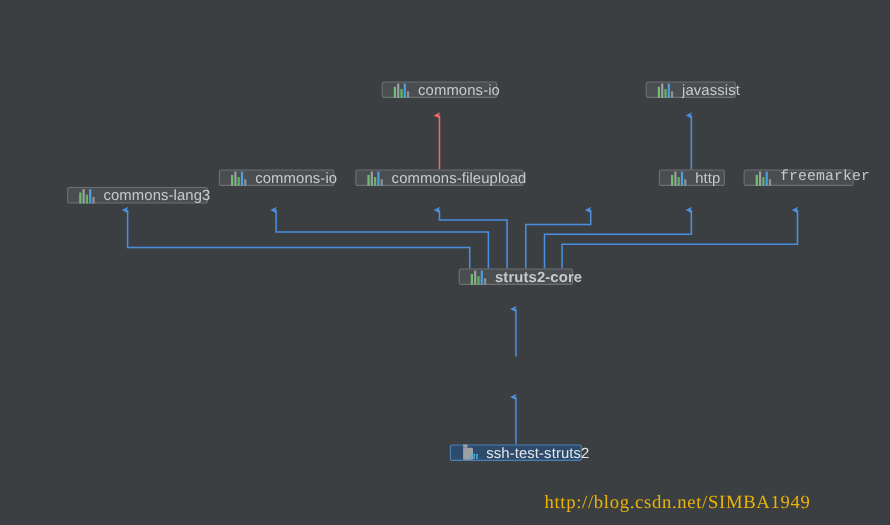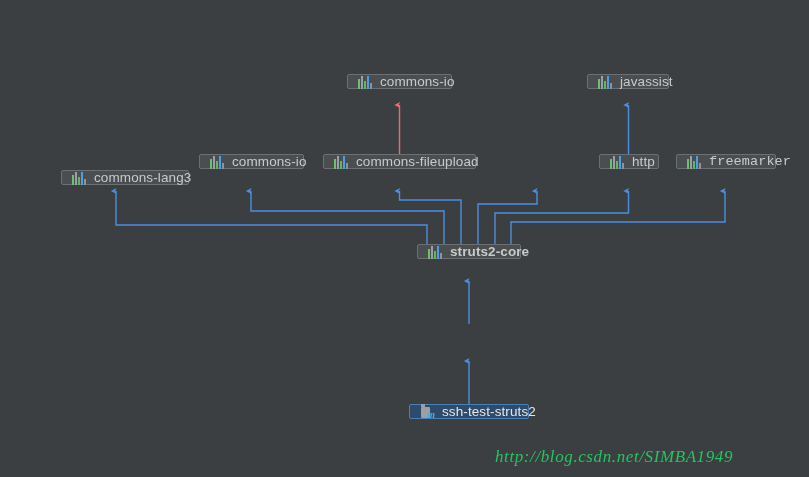--- a/index.html
+++ b/index.html
@@ -92,27 +92,26 @@
     right: 0px; bottom: -1px;
     font-family: "Liberation Serif", serif;
     font-style: italic;
     font-weight: bold;
     font-size: 10px;
     line-height: 10px;
     color: #3fb2e0;
   }
   #watermark {
     position: absolute;
-    color: #22c55e;
+    color: #eab308;
     font-family: "Liberation Serif", serif;
     font-size: 17px;
     letter-spacing: 0.6px;
     white-space: nowrap;
     z-index: 4;
-    font-style: italic;
   }
 </style>
 </head>
 <body>
 
 <div id="canvas">
 
   <svg id="edges" viewBox="0 0 809 477" width="809" height="477">
     <defs>
       <marker id="arrow-blue" markerWidth="7" markerHeight="7" refX="3.2" refY="5.6" orient="auto" markerUnits="userSpaceOnUse">

